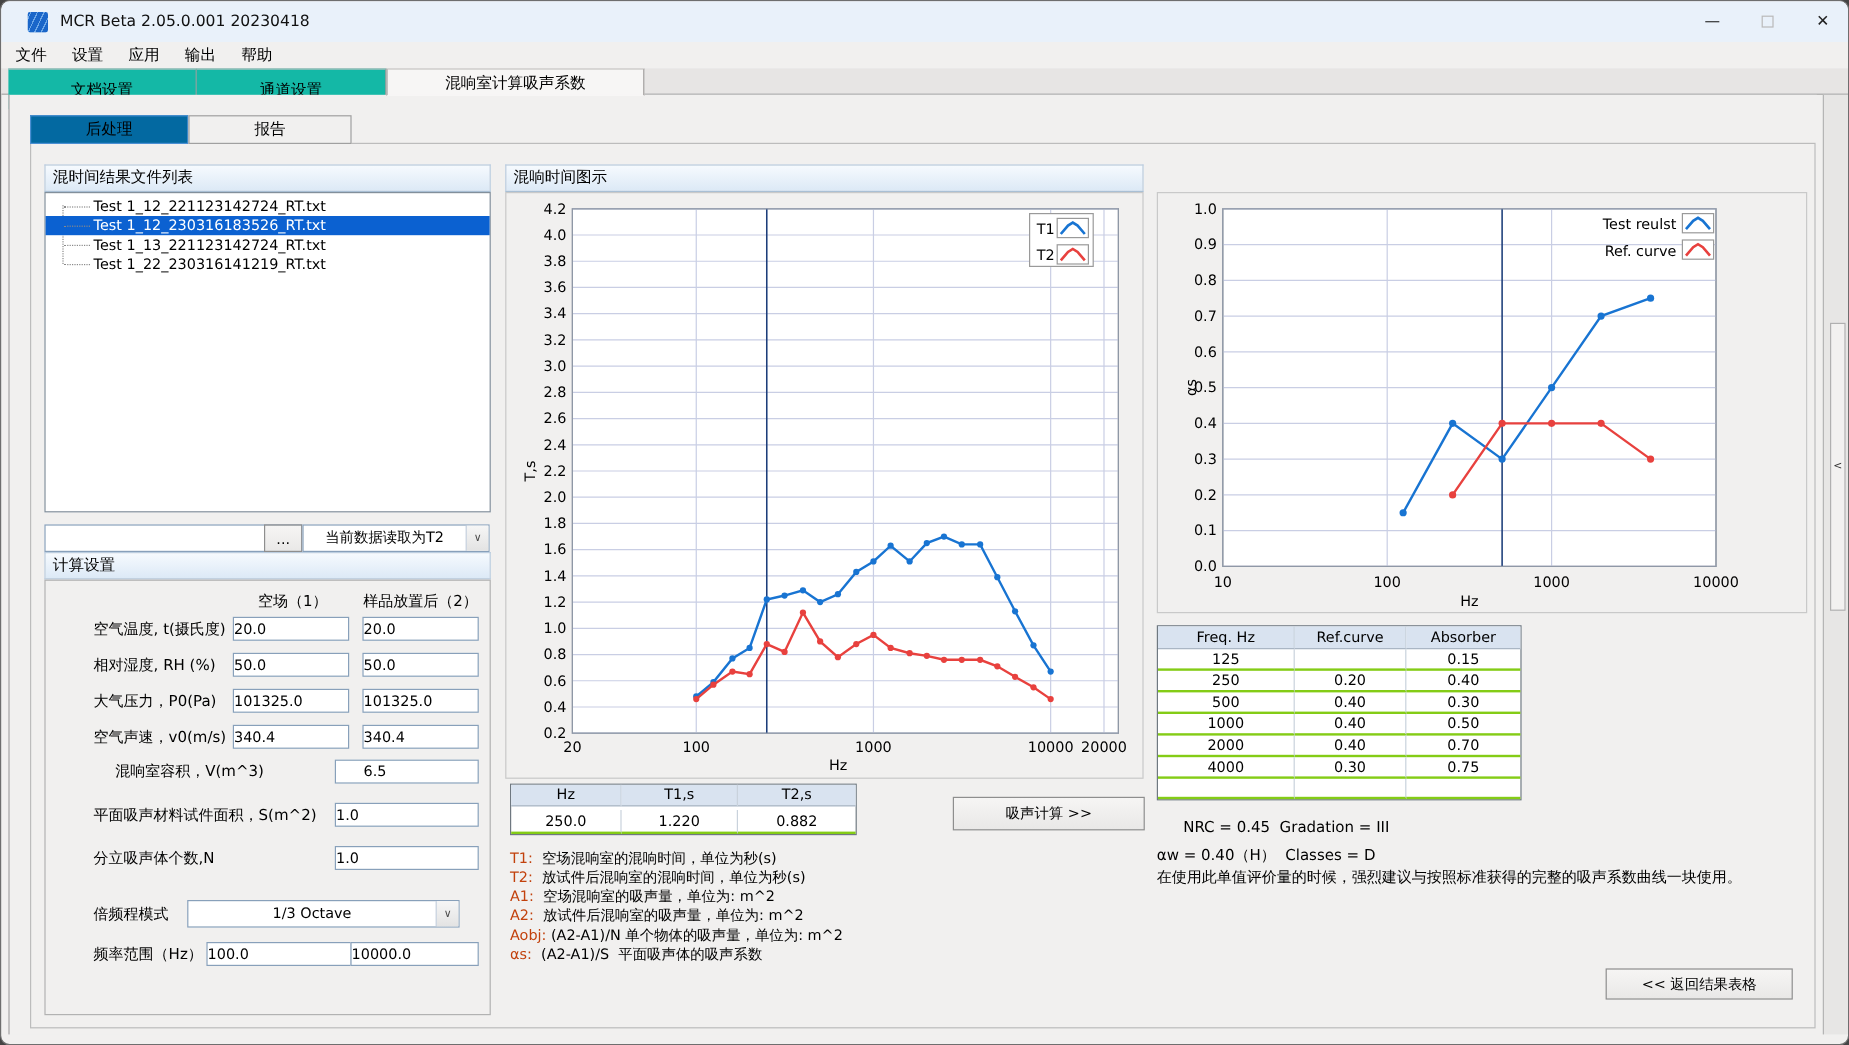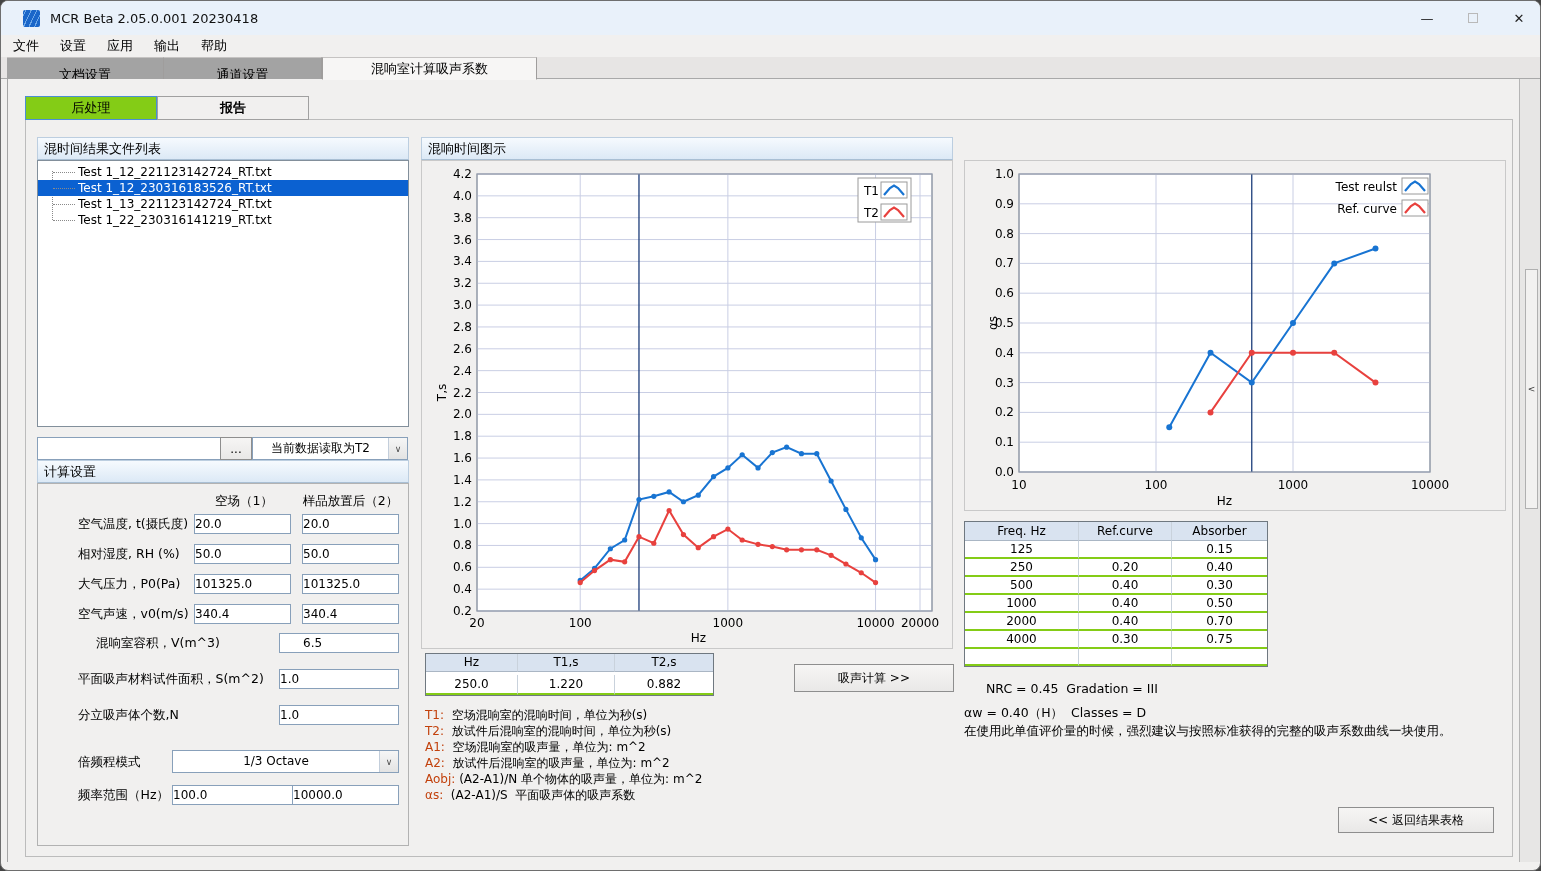--- a/index.html
+++ b/index.html
@@ -12,31 +12,31 @@
   .titlebar { position:absolute; left:0; top:0; width:1541px; height:34px; background:#e9f1fa; display:flex; align-items:center; }
   .app-icon { width:17px; height:17px; margin-left:22px; border-radius:2px;
               background: repeating-linear-gradient(115deg,#1a66c9 0 2px,#6ea8e8 2px 3px,#1a66c9 3px 5px),#1a66c9; }
   .title { margin-left:10px; font-size:13px; color:#111; }
   .win-controls { position:absolute; right:0; top:0; height:34px; display:flex; }
   .win-btn { width:46px; height:34px; display:flex; align-items:center; justify-content:center; font-size:13px; color:#222; cursor:default; }
   .win-btn .maxbox { width:10px; height:10px; border:1.4px solid #b9b9b9; }
   .menubar { position:absolute; left:0; top:34px; width:1541px; height:22px; background:#f1f0ef; display:flex; align-items:center; }
   .menu-item { padding:2px 9px; margin-left:3px; font-size:13px; }
   .tabstrip { position:absolute; left:0; top:56px; width:1541px; height:22px; background:#e7e5e4; border-bottom:1px solid #a9a9a9; }
-  .tab { position:absolute; top:0; height:34px; background:#a3a3a3; border-right:1px solid #9f9d9c; border-top:1px solid #c5c3c2;
+  .tab { position:absolute; top:0; height:34px; background:#14b8a6; border-right:1px solid #9f9d9c; border-top:1px solid #c5c3c2;
          display:flex; align-items:center; justify-content:center; font-size:13px; }
   .tab.active { background:#f7f6f5; border-bottom:1px solid #f7f6f5; height:23px; z-index:2; border-left:1px solid #9f9d9c; }
 
   
   .content { position:absolute; left:6px; top:78px; width:1507px; height:783px; background:#f1f0ef;
              border-left:1px solid #a5a5a5; }
   .groupbox-outer { position:absolute; left:24px; top:118px; width:1488px; height:738px; border:1px solid #bcbcbc; }
   .subtab { position:absolute; top:95px; height:24px; display:flex; align-items:center; justify-content:center; font-size:13px;
             background:#f1f0ef; border:1px solid #a0a0a0; z-index:3; }
-  .subtab.selected { background:#84cc16; border:1px solid #4a8fd3; }
+  .subtab.selected { background:#0369a1; border:1px solid #4a8fd3; }
 
   
   .hdr { position:absolute; height:23px; line-height:22px; padding-left:6px; font-size:13px;
          background:linear-gradient(#f6fafe,#dcE9f6); border:1px solid #bccee0; border-bottom:1px solid #a9bfd4; }
   .inputbox { position:absolute; background:#fff; border:1px solid #88a0ba; font-size:12px;
               font-family:inherit; color:#000; padding:0; }
   .btn { position:absolute; background:linear-gradient(#f6f5f4,#e9e8e7); border:1px solid #8e8e8e; font-size:12px;
          display:flex; align-items:center; justify-content:center; font-family:inherit; }
   .combo { position:absolute; background:#fff; border:1px solid #88a0ba; display:flex; }
   .combo-text { flex:1; text-align:center; line-height:21px; font-size:12px; overflow:hidden; white-space:nowrap; }
@@ -150,21 +150,21 @@
     <div class="flabel" style="left:58px;top:151px;">混响室容积，V(m^3)</div>
     <input class="inputbox" style="left: 241px; top: 149px; width: 120px; height: 20px; padding-left: 23px;" value="6.5">
 
     <div class="flabel" style="left:40px;top:187px;">平面吸声材料试件面积，S(m^2)</div>
     <input class="inputbox" style="left: 241px; top: 185px; width: 120px; height: 20px;" value="1.0">
 
     <div class="flabel" style="left:40px;top:223px;">分立吸声体个数,N</div>
     <input class="inputbox" style="left: 241px; top: 221px; width: 120px; height: 20px;" value="1.0">
 
     <div class="flabel" style="left:40px;top:270px;">倍频程模式</div>
-    <div class="combo" style="left:134px;top:266px;width:227px;height:23px;">
+    <div class="combo" style="left:118px;top:266px;width:227px;height:23px;">
       <span class="combo-text">1/3 Octave</span>
       <span class="combo-btn">∨</span>
     </div>
 
     <div class="flabel" style="left:40px;top:303px;">频率范围（Hz）</div>
     <input class="inputbox" style="left: 134px; top: 301px; width: 121px; height: 20px;" value="100.0">
     <input class="inputbox" style="left: 254px; top: 301px; width: 107px; height: 20px;" value="10000.0">
   </div>
 
   <div class="hdr" style="left:420px;top:136px;width:532px;">混响时间图示</div>
@@ -401,14 +401,14 @@
 
   <div class="rtext" style="left:985px;top:680px;">NRC = 0.45  Gradation = III</div>
   <div class="rtext" style="left:963px;top:704px;">αw = 0.40（H）  Classes = D</div>
   <div class="rtext" style="left:963px;top:722px;">在使用此单值评价量的时候，强烈建议与按照标准获得的完整的吸声系数曲线一块使用。</div>
 
   <button class="btn" style="left:1337px;top:806px;width:156px;height:26px;">&lt;&lt; 返回结果表格</button>
 
   <div class="side-strip"></div>
   <div class="side-toggle">&lt;</div>
 <div class="subtab selected" style="left: 24px; width: 132px;">后处理</div>
-    <div class="subtab" style="left: 156px; width: 152px; font-weight: bold;">报告</div>
+    <div class="subtab" style="left: 156px; width: 136px;">报告</div>
   </div>
 
 </body></html>

